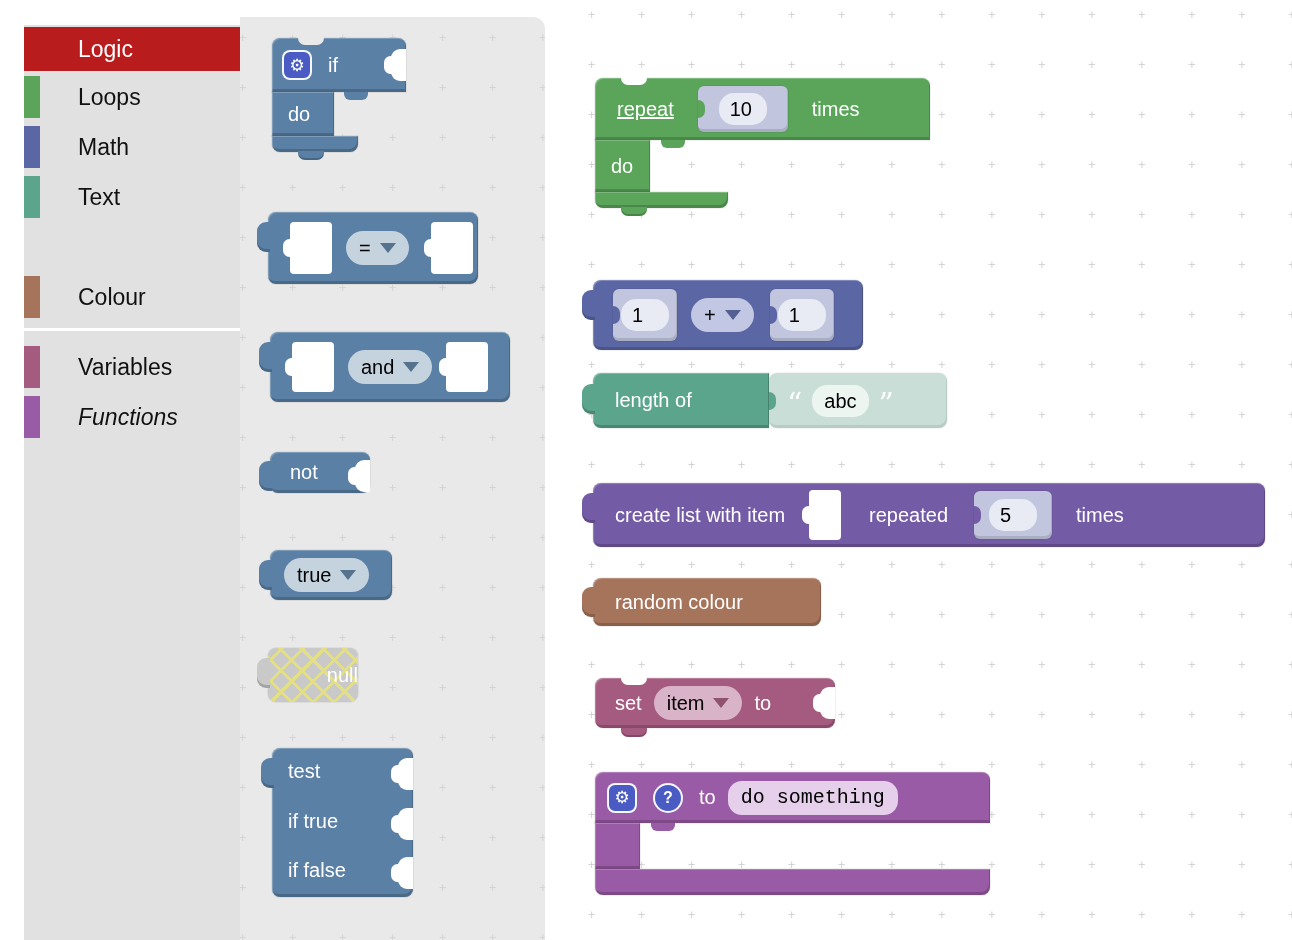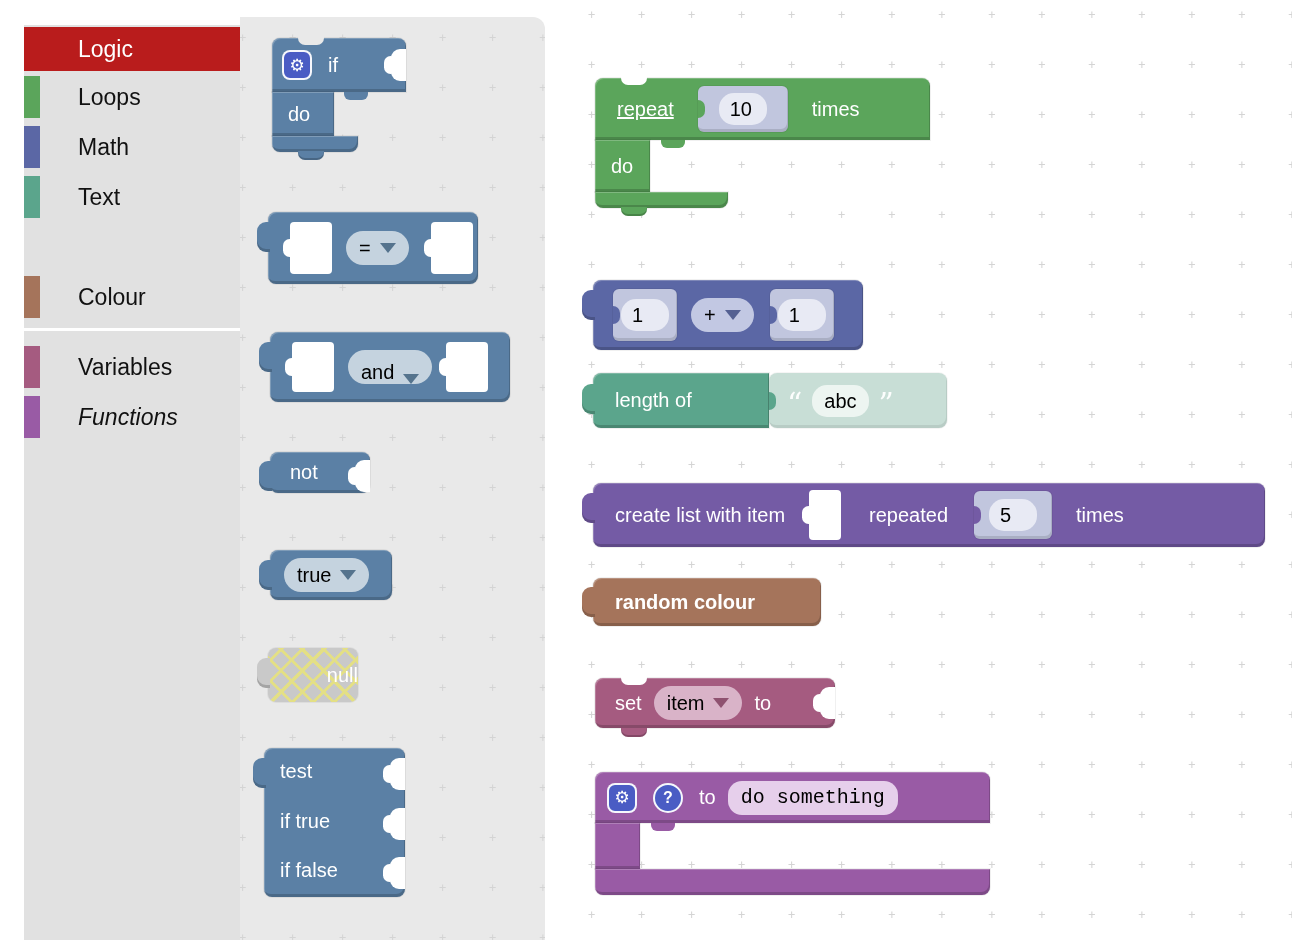--- a/index.html
+++ b/index.html
@@ -181,21 +181,21 @@
         <i class="arrow"></i>
       </span>
       <span class="hole" style="width:42px;height:52px;margin-left:22px;"></span>
     </div>
   </div>
 
   <div class="blk c-logic" style="left:270px;top:332px;">
     <div class="bar fill" style="position:relative;width:240px;height:70px;border-radius:8px;">
       <span class="ltab" style="top:10px;"></span>
       <span class="hole" style="width:42px;height:50px;margin-left:22px;"></span>
-      <span class="pill" style="margin-left:14px;align-items:flex-end;">
+      <span class="pill" style="margin-left:14px;">
         <span>and</span>
         <i class="arrow"></i>
       </span>
       <span class="hole" style="width:42px;height:50px;margin-left:14px;"></span>
     </div>
   </div>
 
   <div class="blk c-logic" style="left:270px;top:452px;">
     <div class="bar fill" style="position:relative;width:100px;height:41px;border-radius:8px;">
       <span class="ltab" style="top:9px;"></span>
@@ -214,21 +214,21 @@
     </div>
   </div>
 
   <div class="blk c-logic" style="left:268px;top:648px;">
     <div class="bar nullhatch" style="position:relative;width:90px;height:54px;border-radius:8px;justify-content:flex-end;">
       <span class="ltab" style="top:10px;"></span>
       <span class="lbl" style="margin-left:22px;">null</span>
     </div>
   </div>
 
-  <div class="blk c-logic" style="left:264px;top:748px;">
+  <div class="blk c-logic" style="left:272px;top:748px;">
     <div class="bar fill" style="position:relative;width:141px;height:149px;border-radius:8px;display:block;">
       <span class="ltab" style="top:10px;"></span>
       <span class="lbl" style="position:absolute;left:16px;top:12px;">test</span>
       <span class="rsock" style="top:10px;"></span>
       <span class="lbl" style="position:absolute;left:16px;top:62px;">if true</span>
       <span class="rsock" style="top:60px;"></span>
       <span class="lbl" style="position:absolute;left:16px;top:111px;">if false</span>
       <span class="rsock" style="top:109px;"></span>
     </div>
   </div>
@@ -287,21 +287,21 @@
       <span class="shadowblk" style="margin-left:26px;width:78px;height:48px;">
         <span class="sfield">5</span>
       </span>
       <span class="lbl" style="margin-left:24px;">times</span>
     </div>
   </div>
 
   <div class="blk c-colour" style="left:593px;top:578px;">
     <div class="bar fill" style="position:relative;width:228px;height:48px;border-radius:8px;">
       <span class="ltab" style="top:9px;"></span>
-      <span class="lbl" style="margin-left:22px;font-weight:bold;">random colour</span>
+      <span class="lbl" style="margin-left:22px;">random colour</span>
     </div>
   </div>
 
   <div class="blk c-variables" style="left:595px;top:678px;">
     <div class="bar fill" style="position:relative;width:240px;height:50px;border-radius:8px;">
       <span class="tnotch"></span>
       <span class="lbl" style="margin-left:20px;">set</span>
       <span class="pill" style="margin-left:12px;">
         <span>item</span>
         <i class="arrow"></i>

